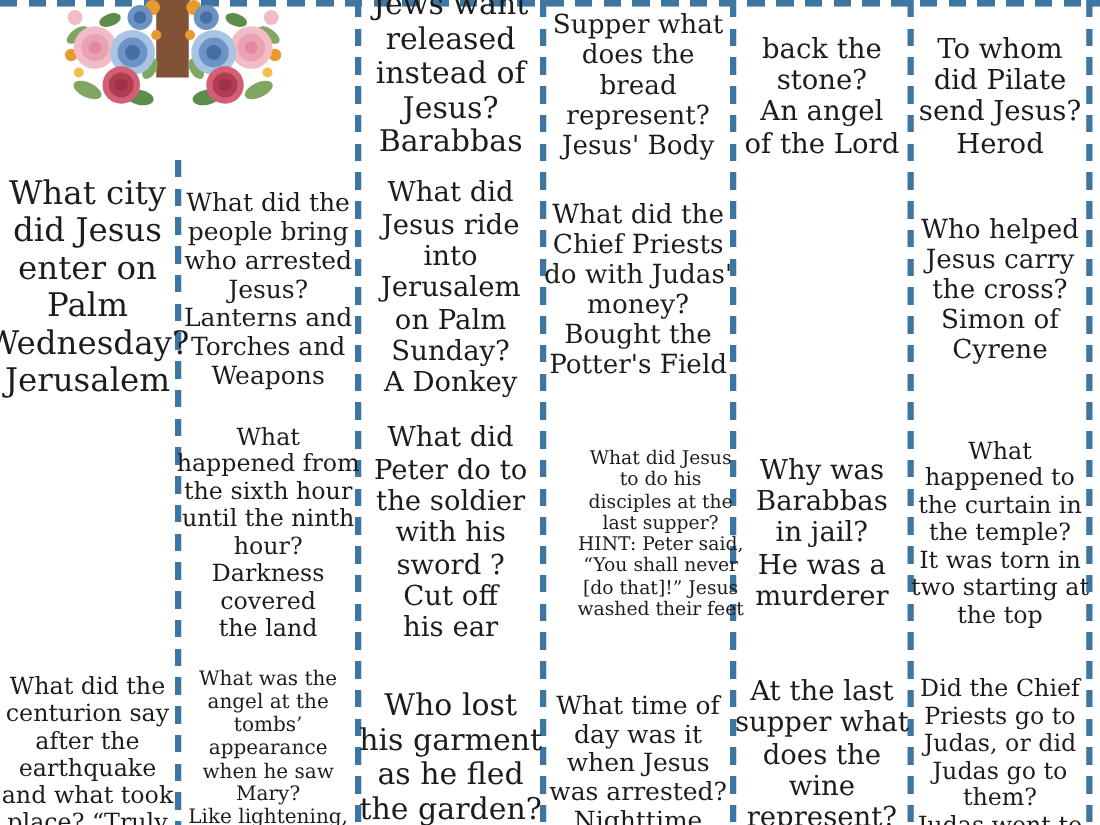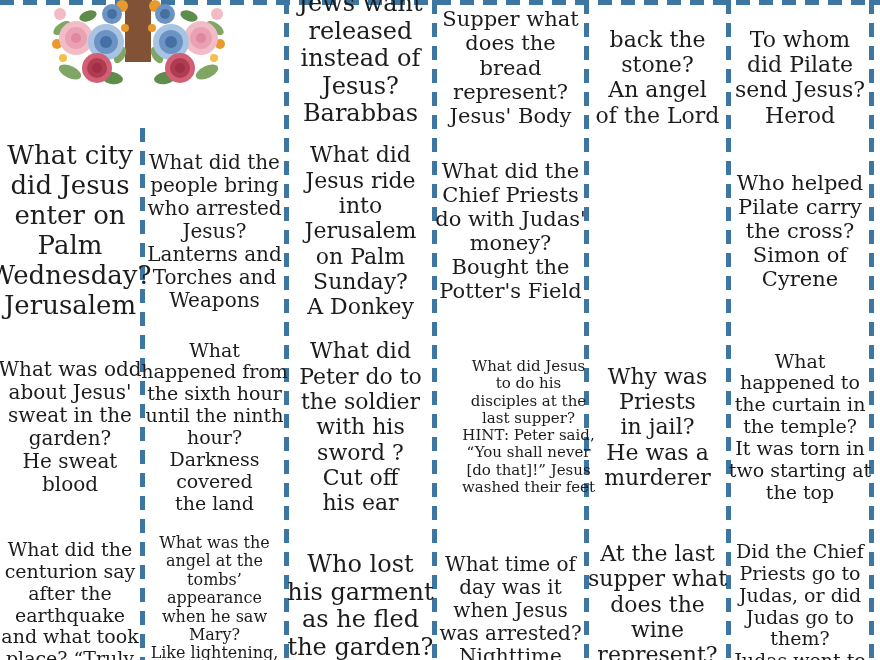--- a/index.html
+++ b/index.html
@@ -119,31 +119,25 @@
 on Palm
 Sunday?
 A Donkey</div>
   <div class="card row-mid" style="left:437px;top:133px;width:147px;height:196px;font-size:21px;">What did the
 Chief Priests
 do with Judas'
 money?
 Bought the
 Potter's Field</div>
   <div class="card row-mid" style="left:731px;top:133px;width:138px;height:196px;font-size:21px;">Who helped
-Pilate carry
+Jesus carry
 the cross?
 Simon of
 Cyrene</div>
 
-  <div class="card row-mid" style="left:0;top:334px;width:140px;height:186px;font-size:20px;">What was odd
-about Jesus'
-sweat in the
-garden?
-He sweat
-blood</div>
   <div class="card row-mid" style="left:145px;top:334px;width:139px;height:186px;font-size:19px;">What
 happened from
 the sixth hour
 until the ninth
 hour?
 Darkness
 covered
 the land</div>
   <div class="card row-mid" style="left:289px;top:334px;width:143px;height:186px;font-size:22px;">What did
 Peter do to
@@ -154,21 +148,21 @@
 his ear</div>
   <div class="card row-mid" style="left:437px;top:334px;width:147px;height:186px;font-size:15px;margin-left:18px;">What did Jesus
 to do his
 disciples at the
 last supper?
 HINT: Peter said,
 “You shall never
 [do that]!” Jesus
 washed their feet</div>
   <div class="card row-mid" style="left:589px;top:334px;width:137px;height:186px;font-size:22px;">Why was
-Priests
+Barabbas
 in jail?
 He was a
 murderer</div>
   <div class="card row-mid" style="left:731px;top:334px;width:138px;height:186px;font-size:19px;">What
 happened to
 the curtain in
 the temple?
 It was torn in
 two starting at
 the top</div>

